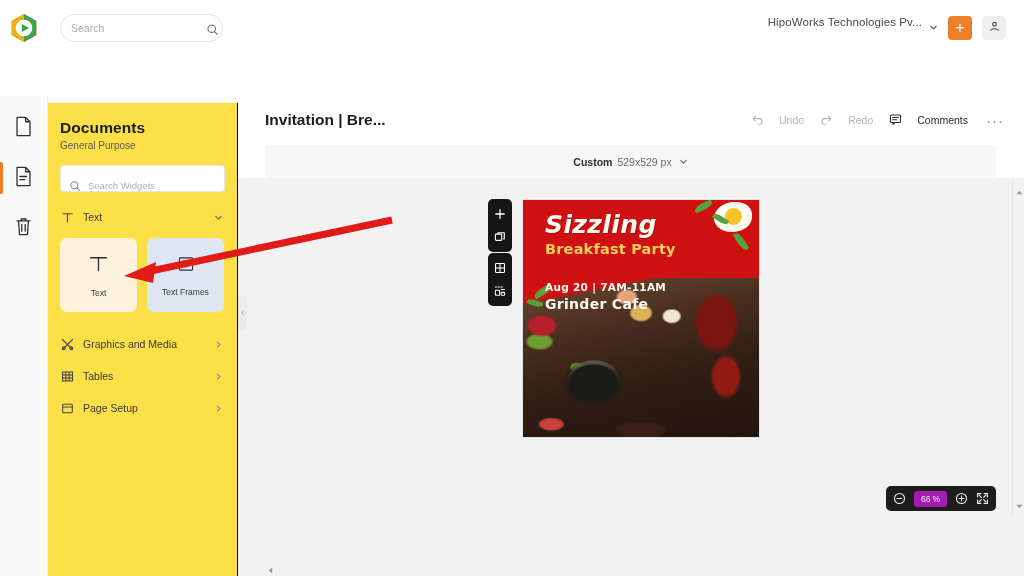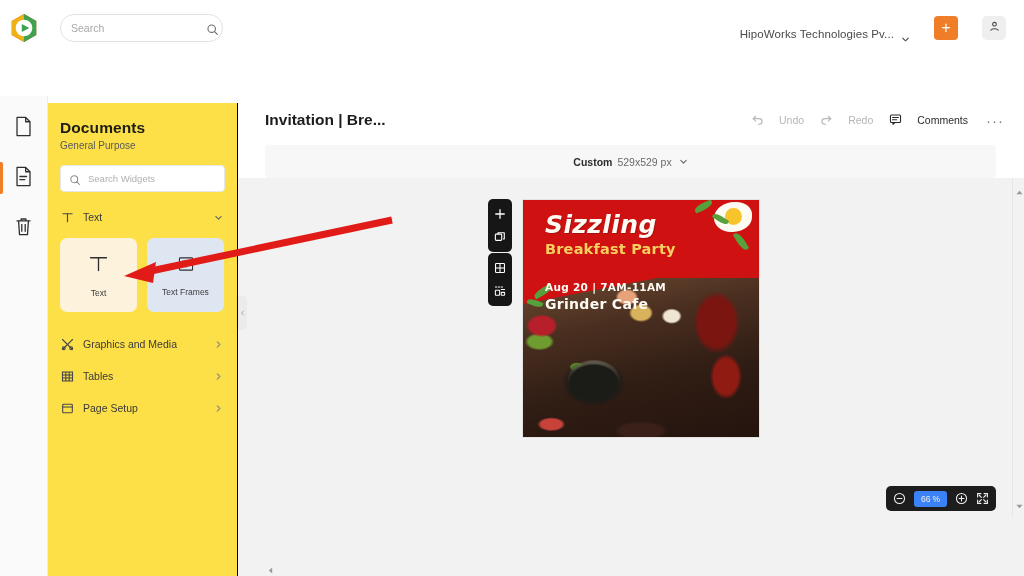--- a/index.html
+++ b/index.html
@@ -24,21 +24,21 @@
     border-radius:14px; display:flex; align-items:center; padding:0 10px;
     background:#fff;
   }
   .searchbox input {
     border:none; outline:none; flex:1; font-size:10.5px; color:#6d6d6d;
     font-family:"Liberation Sans", sans-serif; background:transparent;
   }
   .searchbox input::placeholder { color:#a8a8a8; }
   .sicon { width:13px; height:13px; flex-shrink:0; }
 
-  .topright { margin-left:auto; display:flex; align-items:flex-end; padding-right:18px; gap:24px; }
+  .topright { margin-left:auto; display:flex; align-items:flex-start; padding-right:18px; gap:10px; }
   .org-name { font-size:11.5px; color:#4a4a4a; letter-spacing:.1px; }
   .chev-sm { width:9px; height:9px; }
   .plus-btn {
     width:24px; height:24px; background:#f07d28; border-radius:4px;
     display:flex; align-items:center; justify-content:center; color:#fff;
     font-size:16px; line-height:1; font-weight:400;
   }
   .avatar-btn {
     width:24px; height:24px; background:#efefef; border-radius:5px;
     display:flex; align-items:center; justify-content:center;
@@ -62,21 +62,21 @@
   
   .panel {
     position:absolute; left:48px; top:103px; width:190px; height:480px;
     background:#fde047; border-right:1px solid #000000; padding:16px 12px 0 12px;
   }
   .panel-title { font-size:15.5px; font-weight:bold; color:#1c1c1c; letter-spacing:.1px; }
   .panel-sub { font-size:10px; color:#5a5a5a; margin-top:3px; }
 
   .widget-search {
     margin-top:14px; height:27px; background:#fff; border:1px solid #e7e7e7;
-    border-radius:4px; display:flex; align-items:center; padding:0 8px; gap:6px;
+    border-radius:4px; display:flex; align-items:flex-end; padding:0 8px; gap:6px;
   }
   .widget-search input {
     border:none; outline:none; flex:1; font-size:9.5px; color:#8a8a8a;
     font-family:"Liberation Sans", sans-serif; background:transparent;
   }
   .widget-search input::placeholder { color:#b0b0b0; }
 
   .sec-row {
     margin-top:13px; height:24px; display:flex; align-items:center; gap:9px;
     cursor:pointer;
@@ -217,21 +217,21 @@
 
   
   .zoomctl {
     position:absolute; left:886px; top:486px; width:110px; height:25px;
     background:#1d1d1d; border-radius:5px;
     display:flex; align-items:center; justify-content:center; gap:8px;
     z-index:20;
   }
   .zc-ic { width:13px; height:13px; color:#f0f0f0; display:flex; align-items:center; justify-content:center; }
   .zc-val {
-    background:#3b82f6; border-radius:3px; color:#f0f0f0;
+    background:#a21caf; border-radius:3px; color:#f0f0f0;
     font-size:8.5px; padding:3px 7px; display:flex; gap:2px;
   }
 
   
   .annot { position:absolute; left:0; top:0; width:1024px; height:576px; pointer-events:none; z-index:60; }
 </style>
 </head>
 <body>
 
 <div id="app">

